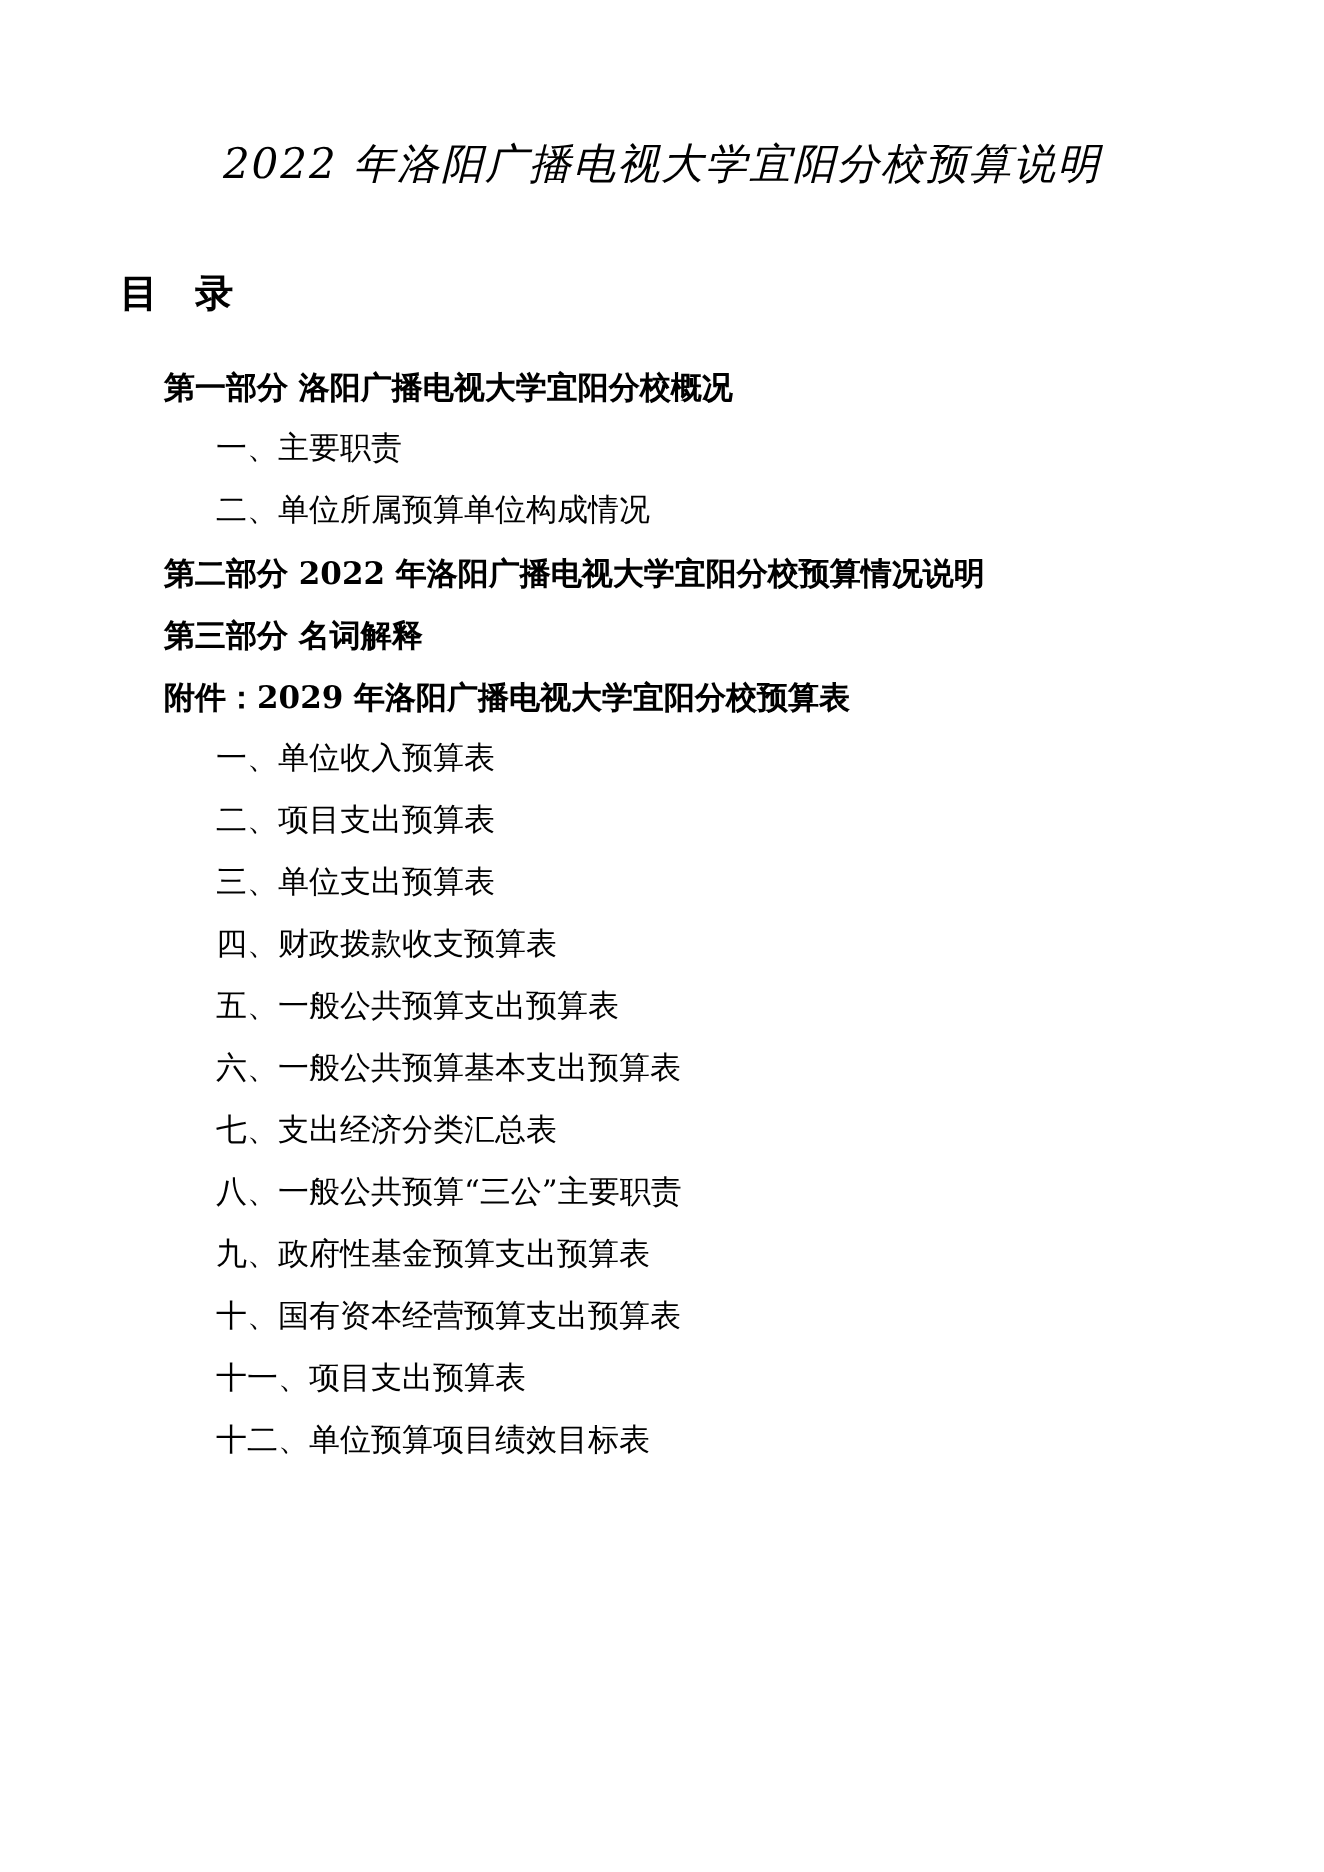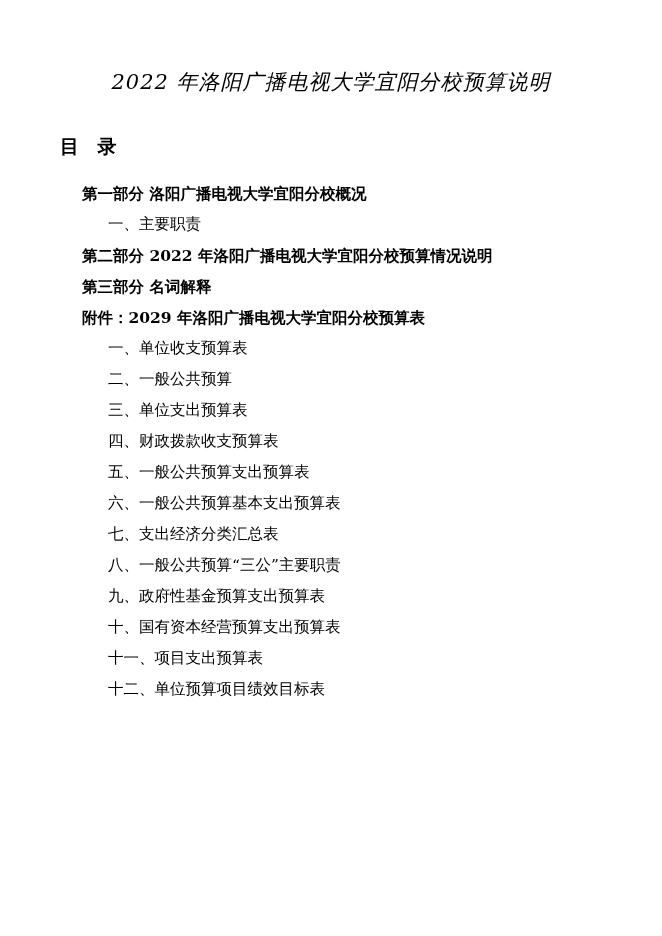--- a/index.html
+++ b/index.html
@@ -64,25 +64,26 @@
 
 <div class="page">
 
   <div class="doc-title">2022 年洛阳广播电视大学宜阳分校预算说明</div>
 
   <div class="toc-heading">目 录</div>
 
   <div class="toc">
     <div class="toc-entry level-1">第一部分 洛阳广播电视大学宜阳分校概况</div>
     <div class="toc-entry level-2">一、主要职责</div>
+    <div class="toc-entry level-2">二、单位所属预算单位构成情况</div>
     <div class="toc-entry level-1 wrap">第二部分 2022 年洛阳广播电视大学宜阳分校预算情况说明</div>
     <div class="toc-entry level-1">第三部分 名词解释</div>
     <div class="toc-entry level-1">附件：2029 年洛阳广播电视大学宜阳分校预算表</div>
-    <div class="toc-entry level-2">一、单位收支预算表</div>
-    <div class="toc-entry level-2">二、一般公共预算</div>
+    <div class="toc-entry level-2">一、单位收入预算表</div>
+    <div class="toc-entry level-2">二、项目支出预算表</div>
     <div class="toc-entry level-2">三、单位支出预算表</div>
     <div class="toc-entry level-2">四、财政拨款收支预算表</div>
     <div class="toc-entry level-2">五、一般公共预算支出预算表</div>
     <div class="toc-entry level-2">六、一般公共预算基本支出预算表</div>
     <div class="toc-entry level-2">七、支出经济分类汇总表</div>
     <div class="toc-entry level-2">八、一般公共预算“三公”主要职责</div>
     <div class="toc-entry level-2">九、政府性基金预算支出预算表</div>
     <div class="toc-entry level-2">十、国有资本经营预算支出预算表</div>
     <div class="toc-entry level-2">十一、项目支出预算表</div>
     <div class="toc-entry level-2">十二、单位预算项目绩效目标表</div>

